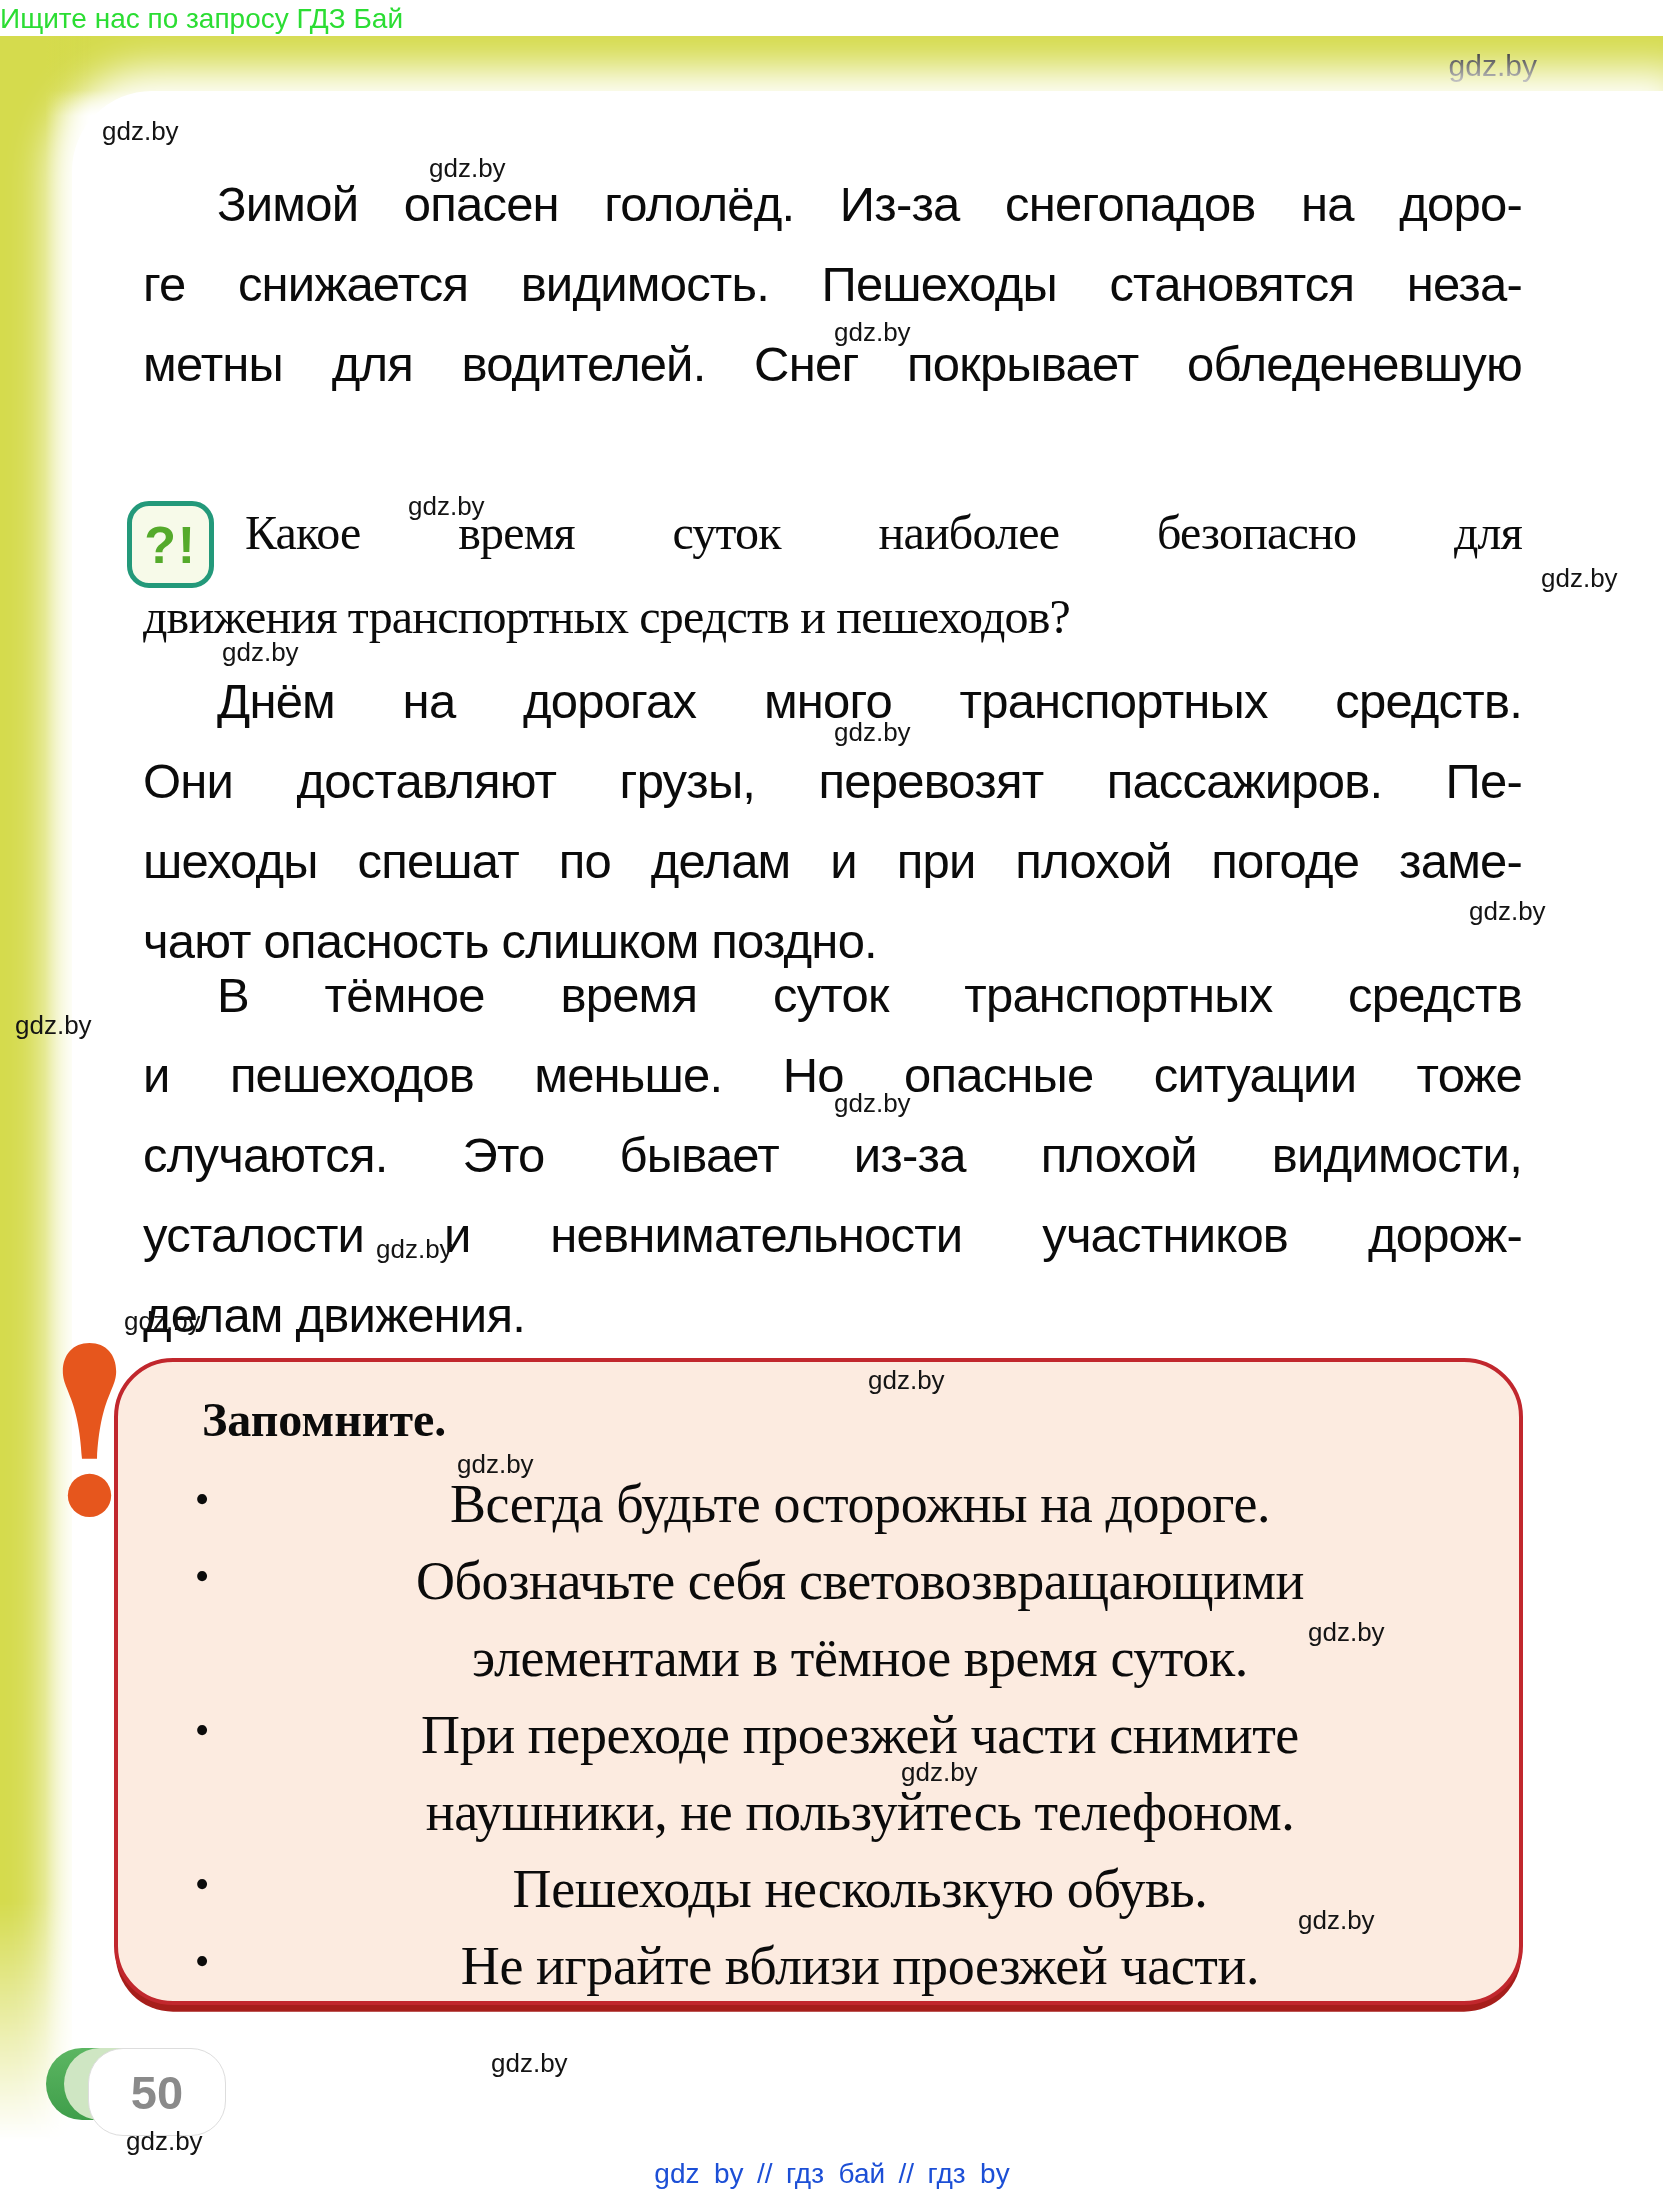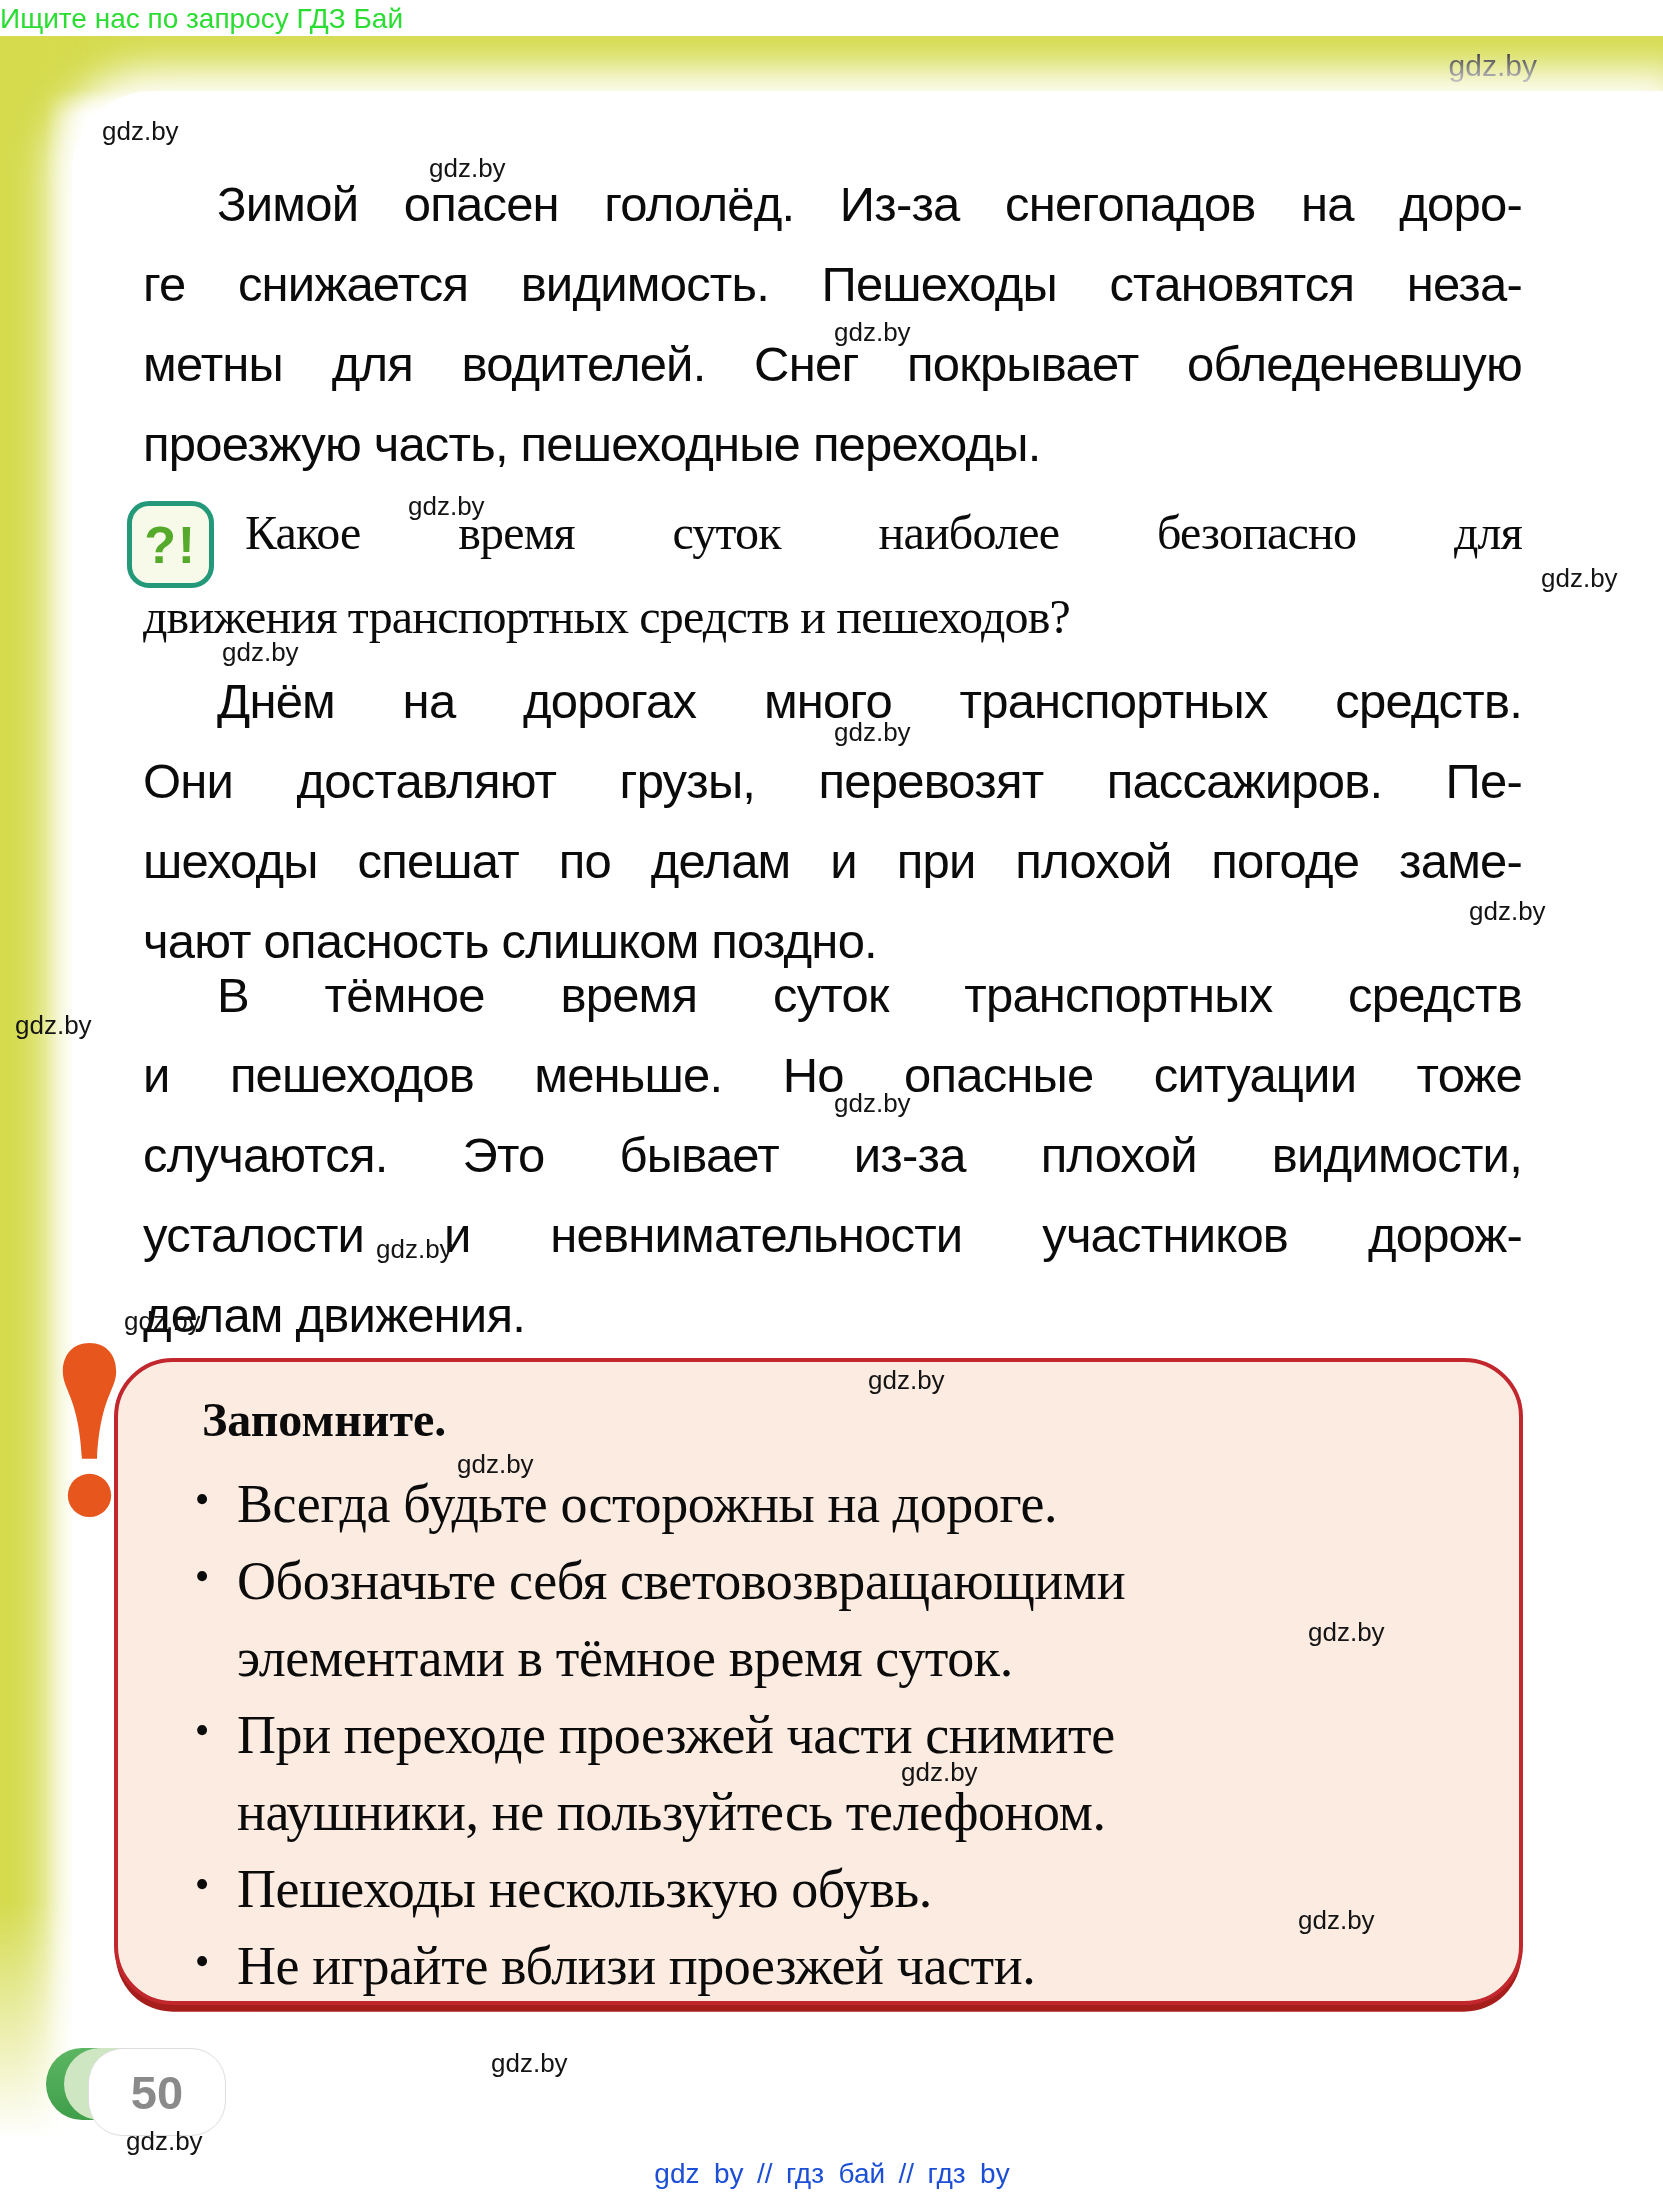--- a/index.html
+++ b/index.html
@@ -76,21 +76,21 @@
     box-shadow:0 8.4px 0 -1.7px var(--box-border-dark);
   }
   #box h2{
     margin:0;position:absolute;left:84px;top:23.5px;
     font-family:"Liberation Serif","DejaVu Serif",serif;
     font-size:48px;line-height:67px;font-weight:bold;color:#0b0b0b;
   }
   .bullets{
     position:absolute;left:70px;top:104px;width:1295px;
     font-family:"Liberation Serif","DejaVu Serif",serif;
-    font-size:54px;line-height:77px;letter-spacing:-0.4px;color:#0b0b0b;
+    font-size:54px;line-height:77px;letter-spacing:-0.4px;color:#0b0b0b;text-align:center;
   }
   .bl{position:relative;padding-left:49px;}
   .bl.has-bullet::before{
     content:"\2022";position:absolute;left:6.7px;top:11.7px;font-size:42px;line-height:42px;color:#0b0b0b;
   }
   
   .excl{position:absolute;left:57px;top:1340px;z-index:4;}
   
   .badge{position:absolute;left:46px;top:2048px;width:180px;height:88px;z-index:3;}
   .badge .arc{position:absolute;top:0;height:72px;border-radius:36px;}
@@ -121,21 +121,20 @@
 <div class="band">
   <span class="band-wm">gdz.by</span>
 </div>
 <div class="left-col"></div>
 <div class="page"></div>
 
 <section class="para sans" id="p1">
   <div class="ln indent">Зимой опасен гололёд. Из-за снегопадов на доро-</div>
   <div class="ln">ге снижается видимость. Пешеходы становятся неза-</div>
   <div class="ln">метны для водителей. Снег покрывает обледеневшую</div>
-  <div class="ln natural">проезжую часть, пешеходные переходы.</div>
 </section>
 
 <div class="qicon">
   <span>?!</span>
 </div>
 <section class="para serif" id="question">
   <div class="ln after-icon">Какое время суток наиболее безопасно для</div>
   <div class="ln natural">движения транспортных средств и пешеходов?</div>
 </section>
 

